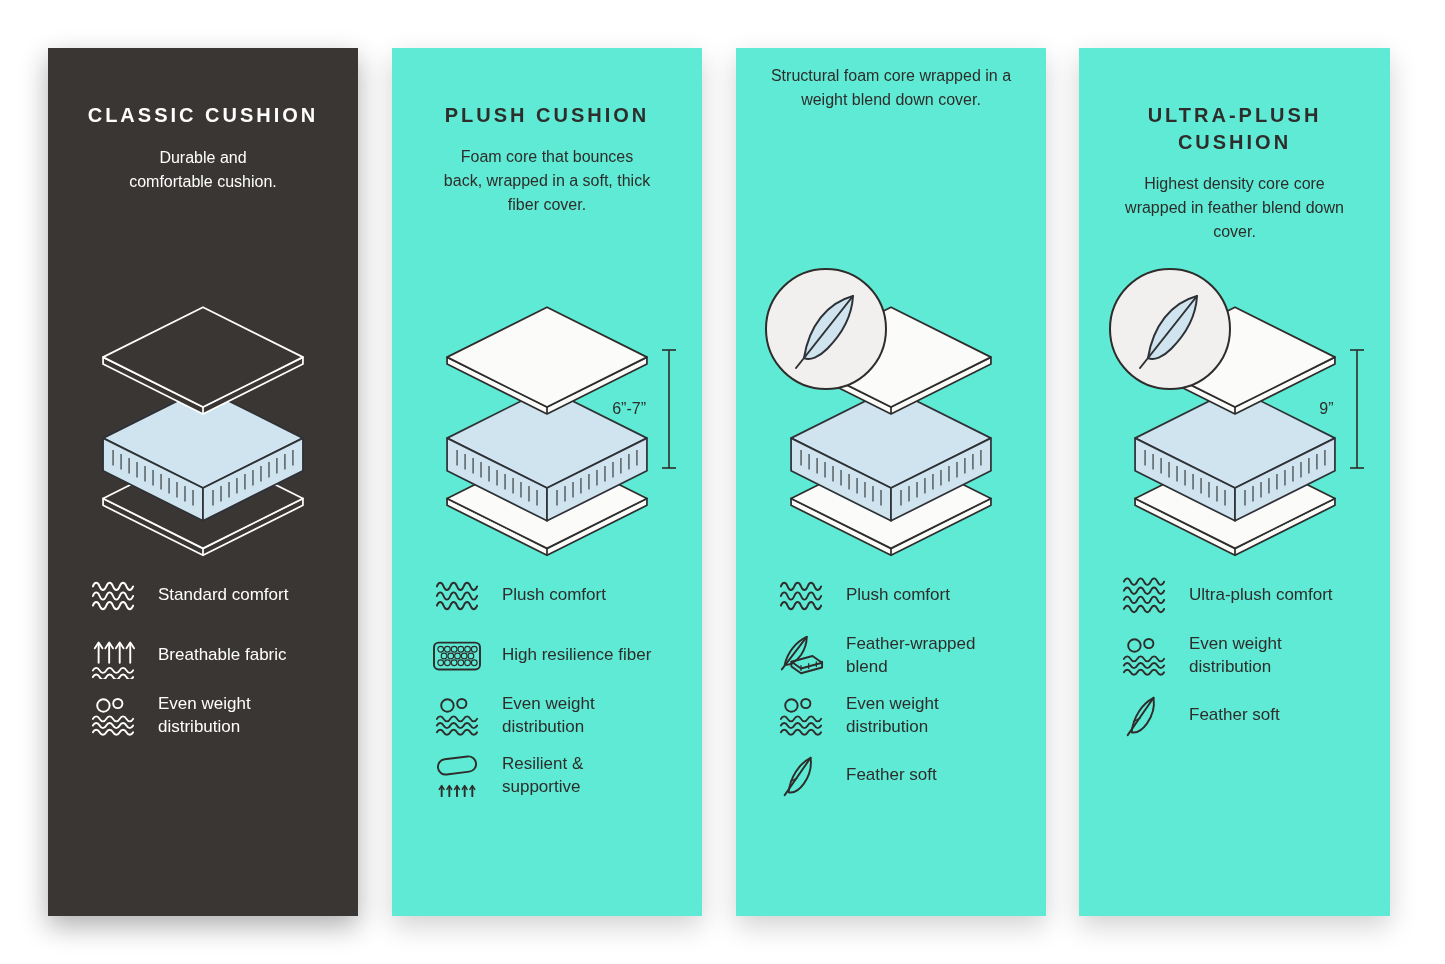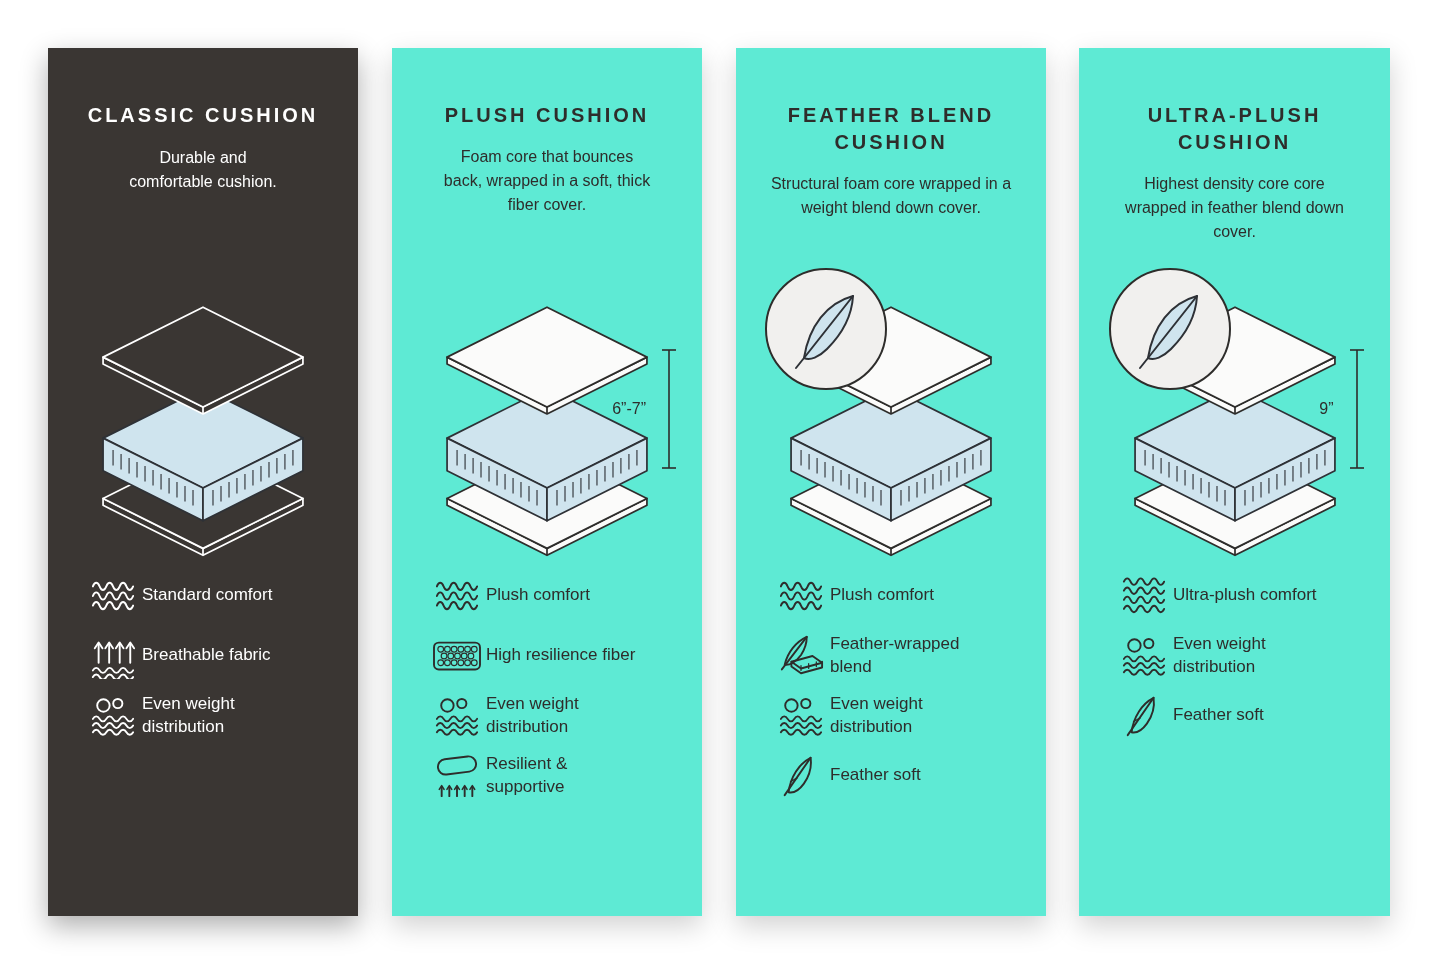--- a/index.html
+++ b/index.html
@@ -40,21 +40,21 @@
     position:absolute;top:-36px;left:-16px;width:126px;height:126px;
   }
   .measure{
     position:absolute;top:46px;right:-18px;display:flex;align-items:center;gap:15px;
     font-size:16px;white-space:nowrap;
   }
   .features{
     position:absolute;top:524px;left:36px;right:12px;
   }
   .feat{
-    display:flex;align-items:center;min-height:47px;margin-bottom:13px;
+    display:flex;align-items:center;gap:16px;min-height:47px;margin-bottom:13px;
   }
   .feat .icon{width:58px;flex:none;display:flex;justify-content:center;}
   .flabel{font-size:17px;line-height:1.3;max-width:158px;}
 </style>
 </head>
 <body>
 
 <svg width="0" height="0" style="position:absolute" aria-hidden="true">
 <defs>
 
@@ -281,21 +281,20 @@
           <svg width="54" height="46" viewBox="0 0 56 48">
             <use href="#i-resilient"></use>
           </svg>
         </span>
       <span class="flabel">Resilient &amp; supportive</span>
     </div>
   </div>
 </section>
 
 <section class="panel light" style="left:736px">
-  <h2 class="title">FEATHER BLEND CUSHION</h2>
   <p class="desc d3">Structural foam core wrapped in a weight blend down cover.</p>
   <div class="diagram">
     <svg class="cushion-svg" viewBox="0 0 260 296">
         <use href="#cushion-layers"></use>
       </svg>
     <svg class="badge" viewBox="0 0 126 126">
         <use href="#feather-badge-sym"></use>
       </svg>
   </div>
   <div class="features">

